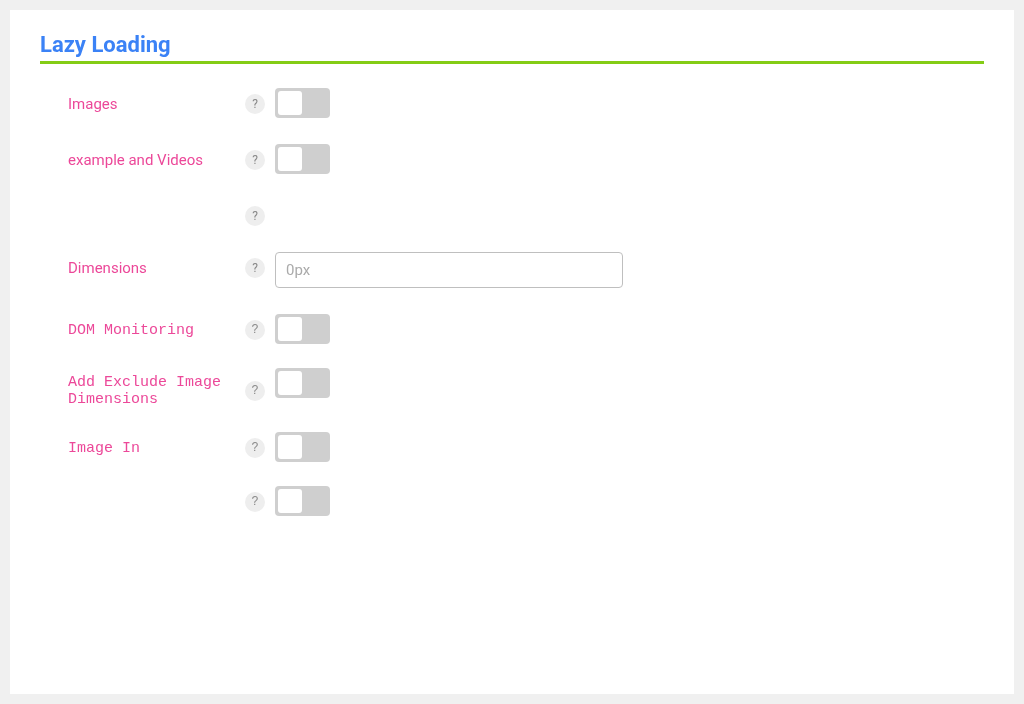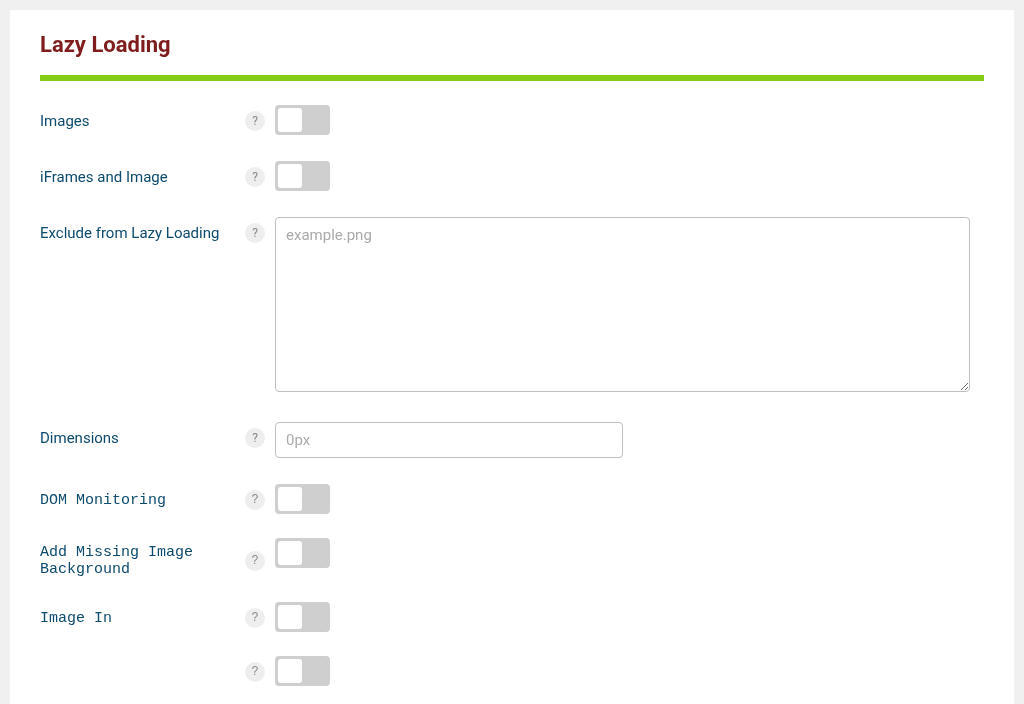--- a/index.html
+++ b/index.html
@@ -9,42 +9,43 @@
     padding: 10px;
   }
   .panel {
     background: #fff;
     padding: 22px 30px 30px 30px;
     min-height: 684px;
   }
   .section-title {
     font-size: 22px;
     font-weight: 700;
-    color: #7f1d1d;
-    padding-bottom: 18px;
-    border-bottom: 6px solid #84cc16;
+    color: #3b82f6;
+    padding-bottom: 4px;
+    border-bottom: 3px solid #84cc16;
     margin-bottom: 24px;
   }
   .row {
     display: flex;
     align-items: flex-start;
     margin-bottom: 26px;
   }
   .row.tight { margin-bottom: 24px; font-family: Liberation Mono, monospace; }
   .label-col {
     width: 225px;
     flex-shrink: 0;
     display: flex;
     align-items: center;
     gap: 8px;
     padding-top: 6px;
   }
   .label-text {
     font-size: 15px;
-    color: #0c4a6e;
+    color: #ec4899;
+    margin-left: 28px;
   }
   .help {
     width: 20px;
     height: 20px;
     border-radius: 50%;
     background: #eeeeee;
     color: #888;
     font-size: 12px;
     display: inline-flex;
     align-items: center;
@@ -113,37 +114,33 @@
     </div>
     <div class="control-col">
       <div class="toggle">
         <div class="toggle-knob"></div>
       </div>
     </div>
   </div>
 
   <div class="row">
     <div class="label-col">
-      <span class="label-text">iFrames and Image</span>
+      <span class="label-text">example and Videos</span>
       <span class="help">?</span>
     </div>
     <div class="control-col">
       <div class="toggle">
         <div class="toggle-knob"></div>
       </div>
     </div>
   </div>
 
   <div class="row">
     <div class="label-col">
-      <span class="label-text">Exclude from Lazy Loading</span>
       <span class="help">?</span>
-    </div>
-    <div class="control-col">
-      <textarea class="exclude" placeholder="example.png" style=""></textarea>
     </div>
   </div>
 
   <div class="row">
     <div class="label-col">
       <span class="label-text">Dimensions</span>
       <span class="help">?</span>
     </div>
     <div class="control-col">
       <input type="text" class="threshold" placeholder="0px" style="">
@@ -157,21 +154,21 @@
     </div>
     <div class="control-col">
       <div class="toggle">
         <div class="toggle-knob"></div>
       </div>
     </div>
   </div>
 
   <div class="row tight">
     <div class="label-col">
-      <span class="label-text">Add Missing Image Background</span>
+      <span class="label-text">Add Exclude Image Dimensions</span>
       <span class="help">?</span>
     </div>
     <div class="control-col">
       <div class="toggle">
         <div class="toggle-knob"></div>
       </div>
     </div>
   </div>
 
   <div class="row tight">

